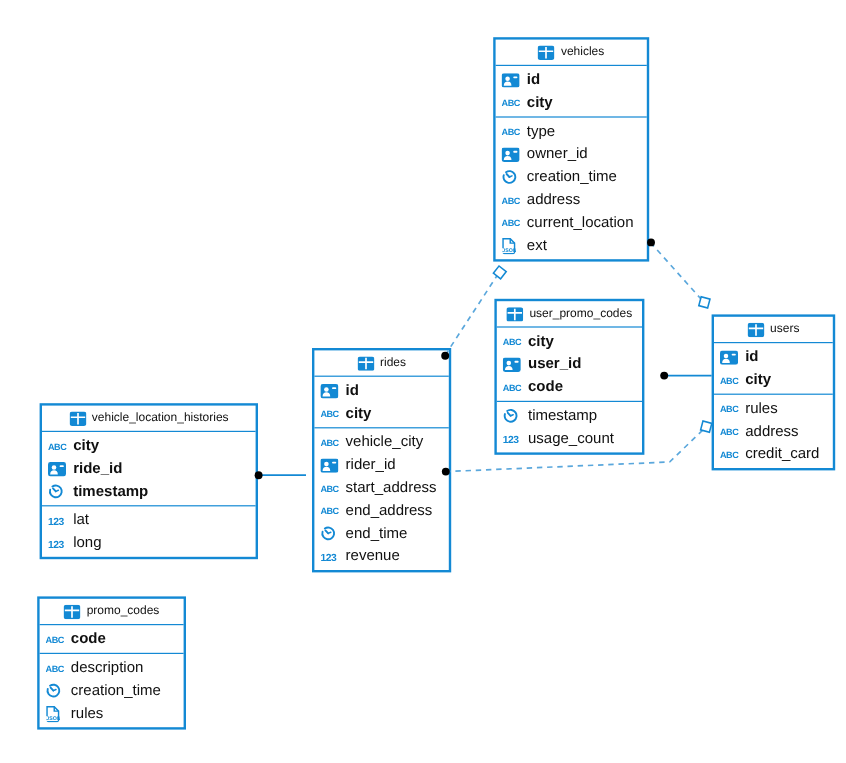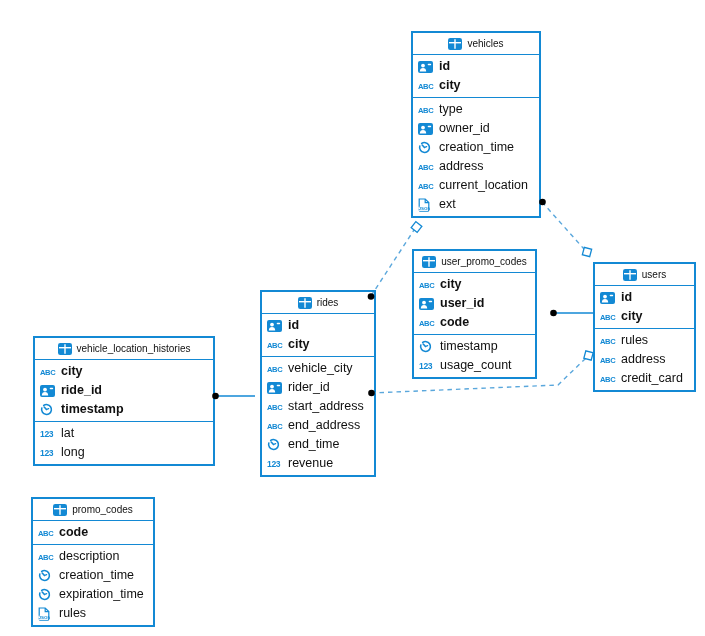--- a/index.html
+++ b/index.html
@@ -460,32 +460,20 @@
                 <circle cx="7" cy="7" r="5.3" stroke-width="1.7" stroke-dasharray="29 4.3" transform="rotate(-125 7 7)"></circle>
                 <path d="M7 7 L4.5 4.3" stroke-width="1.7"></path>
                 <path d="M7 7 L9.3 6" stroke-width="1.4"></path>
               </g>
             </svg>
           </span>
     <span class="fname">creation_time</span>
   </div>
         <div class="row">
     <span class="icon">
-            <svg width="13" height="13" viewBox="0 0 14 14">
-              <g stroke="#1389d4" fill="none" stroke-linecap="round">
-                <circle cx="7" cy="7" r="5.3" stroke-width="1.7" stroke-dasharray="29 4.3" transform="rotate(-125 7 7)"></circle>
-                <path d="M7 7 L4.5 4.3" stroke-width="1.7"></path>
-                <path d="M7 7 L9.3 6" stroke-width="1.4"></path>
-              </g>
-            </svg>
-          </span>
-    <span class="fname">expiration_time</span>
-  </div>
-        <div class="row">
-    <span class="icon">
             <svg width="12" height="14" viewBox="0 0 12 14">
               <path d="M1.2 1 H7.2 L10.8 4.6 V12 a1.2 1.2 0 0 1 -1.2 1.2 H2.4 A1.2 1.2 0 0 1 1.2 12 Z" fill="none" stroke="#1389d4" stroke-width="1.2"></path>
               <path d="M7.2 1 V4.6 H10.8" fill="none" stroke="#1389d4" stroke-width="1.2"></path>
               <rect x="0.4" y="8.8" width="9.6" height="4" fill="#fff"></rect>
               <text x="0.6" y="12.4" font-family="Liberation Sans, sans-serif" font-size="4.4" font-weight="bold" fill="#1389d4">JSON</text>
             </svg>
           </span>
     <span class="fname">rules</span>
   </div>
       </div>

